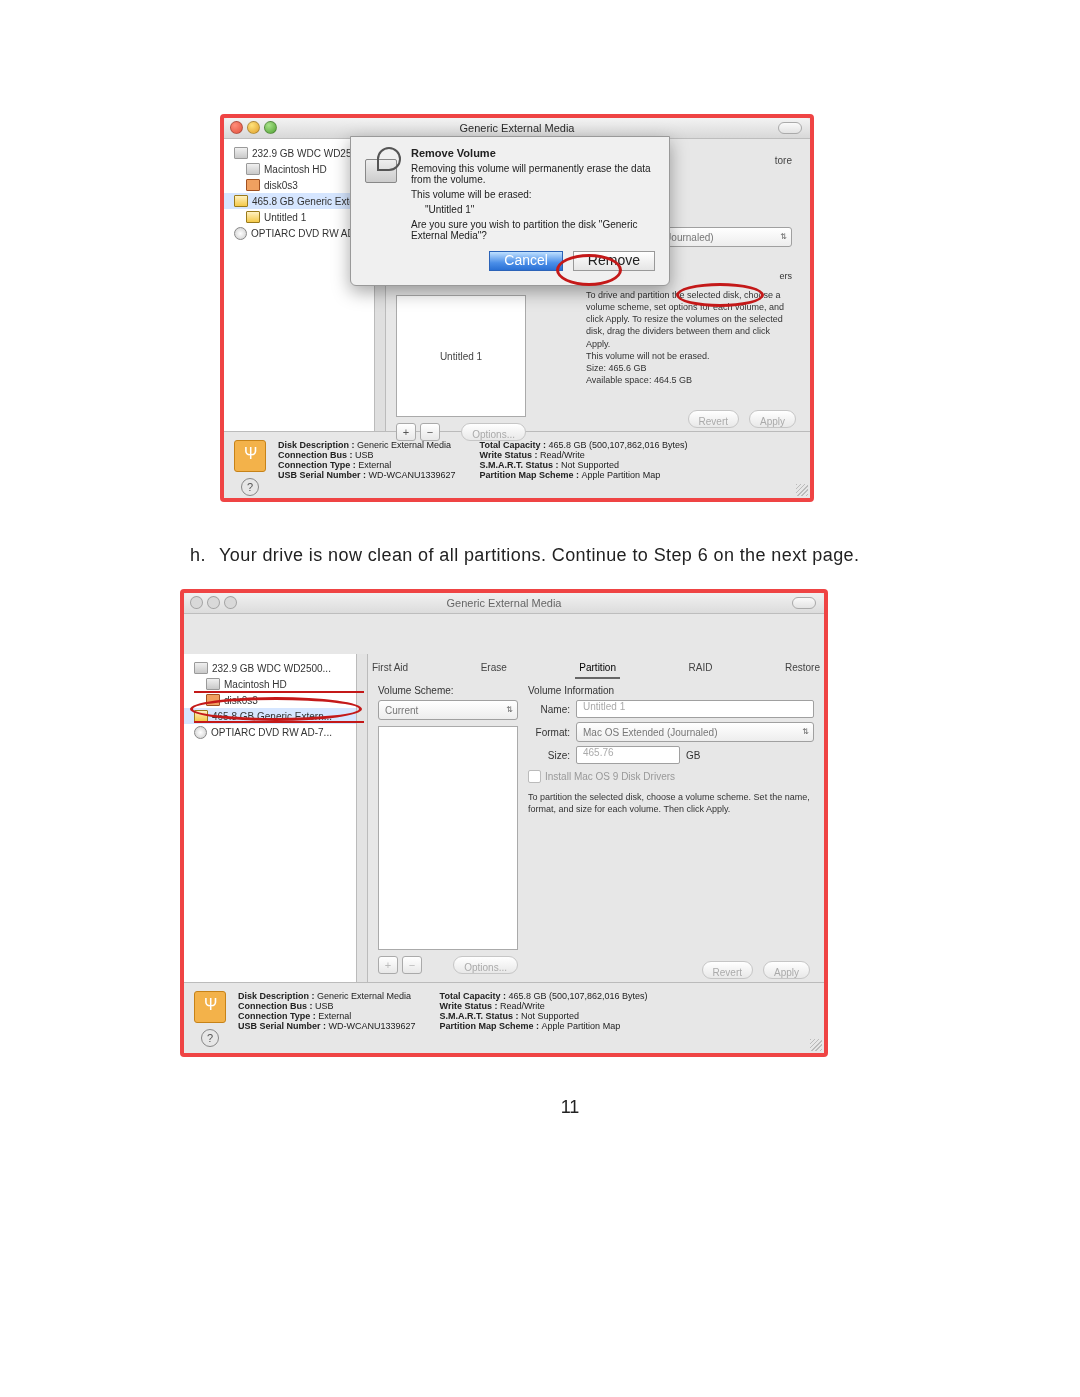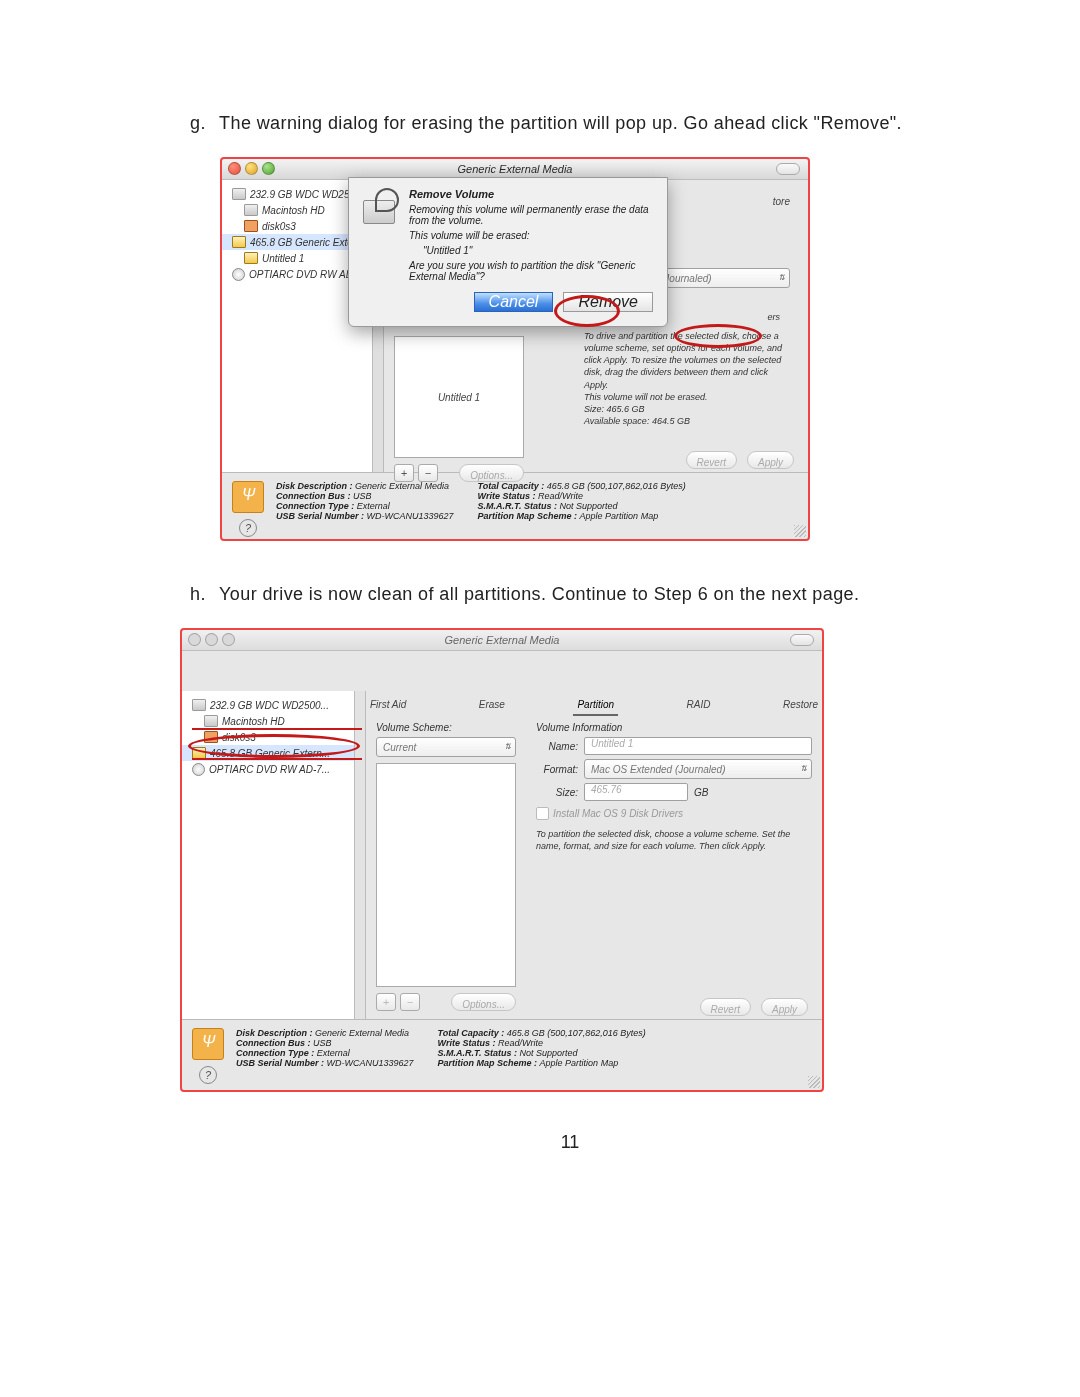--- a/index.html
+++ b/index.html
@@ -24,25 +24,24 @@
     display: inline-block;
     width: 24px;
   }
   .shotwrap {
     margin: 14px 0 40px 30px;
   }
   .window {
     position: relative;
     width: 586px;
     background: #e7e7e7;
-    border: 2px solid #ef4444;
+    border: 4px solid #ef4444;
     border-radius: 4px;
     font-size: 10px;
     color: #333;
-    font-style: italic;
   }
   .titlebar {
     height: 20px;
     background: linear-gradient(#f1f1f1, #dcdcdc);
     border-bottom: 1px solid #bdbdbd;
     border-top-left-radius: 4px;
     border-top-right-radius: 4px;
     position: relative;
     display: flex;
     align-items: center;
@@ -70,21 +69,21 @@
   .sidebar .item.sel { background: #d6e6ff; }
   .ic { width:12px; height:10px; display:inline-block; flex-shrink:0; }
   .ic-hdd { background: linear-gradient(#f0f0f0,#c9c9c9); border:1px solid #9a9a9a; border-radius:1px; }
   .ic-hdd-y { background: linear-gradient(#fff1c0,#f4c949); border:1px solid #9a7a1a; border-radius:1px; }
   .ic-label { background:#f0a060; border:1px solid #a05020; border-radius:1px; }
   .ic-cd { width:11px; height:11px; border-radius:50%; background:radial-gradient(circle,#fff,#ccc); border:1px solid #888;}
   .content { flex:1; position:relative; }
   .tabs { display:flex; gap:14px; justify-content:center; font-size:10px; padding:6px 0 0 0; color:#444; }
   .tabs .tab { padding:2px 4px 4px; }
   .tabs .tab.sel { border-bottom:2px solid #666; color:#000;}
-  .pane { display:flex; gap:20px; padding:6px 10px; }
+  .pane { display:flex; gap:10px; padding:6px 10px; }
   .leftcol { width:140px; }
   .sectlbl { font-size:10px; color:#333; margin-bottom:4px;}
   .sel-box { position:relative; height:18px; border:1px solid #a0a0a0; background:linear-gradient(#fff,#ededed); border-radius:3px; font-size:10px; color:#777; display:flex; align-items:center; padding:0 18px 0 6px;}
   .sel-box .arrow { position:absolute; right:4px; top:4px; font-size:8px; color:#666;}
   .schemebox { margin-top:6px; border:1px solid #aaa; background:#fff; height:180px; position:relative; }
   .schemebox .vname { position:absolute; top:50%; left:0; right:0; text-align:center; font-size:10px; color:#444; transform:translateY(-50%);}
   .under-row { display:flex; gap:4px; margin-top:6px; align-items:center; }
   .sqbtn { width:18px; height:16px; border:1px solid #aaa; background:linear-gradient(#fff,#e8e8e8); border-radius:3px; display:flex; align-items:center; justify-content:center; font-size:11px; color:#555;}
   .pillbtn { height:16px; border:1px solid #aaa; background:linear-gradient(#fff,#e8e8e8); border-radius:9px; padding:0 10px; font-size:10px; color:#555; display:flex; align-items:flex-end;}
   .pillbtn.dim { color:#aaa; border-color:#c6c6c6;}
@@ -121,22 +120,22 @@
     display:flex; gap:10px;
   }
   .sheet-icon { width:36px; height:36px; flex-shrink:0; position:relative;}
   .sheet-icon .hdd { position:absolute; bottom:0; left:0; width:30px; height:22px; background:linear-gradient(#eee,#ccc); border:1px solid #888; border-radius:2px;}
   .sheet-icon .steth { position:absolute; top:0; right:0; width:20px; height:20px; border:2px solid #555; border-radius:50% 50% 50% 0;}
   .sheet-text { font-size:10px; color:#222;}
   .sheet-text .title { font-weight:600; font-size:11px;}
   .sheet-text p { margin:4px 0;}
   .sheet-btns { display:flex; gap:10px; justify-content:flex-end; margin-top:10px;}
   .aqua-btn {
-    height:18px; padding:0 14px; border-radius:0; font-size:16px;
-    display:flex; align-items:center; border:1px solid;
+    height:18px; padding:0 14px; border-radius:0; font-size:14px;
+    display:flex; align-items:flex-start; border:1px solid;
   }
   .aqua-btn.default {
     border-color:#2b63b8;
     background:linear-gradient(#bfe0ff,#4a8ee8 60%,#2a70d4);
     color:#fff;
   }
   .aqua-btn.plain {
     border-color:#999;
     background:linear-gradient(#fff,#e5e5e5);
     color:#222;
@@ -147,24 +146,20 @@
   }
   .pagenum { text-align:center; font-size:18px; }
   .red-ov { position:absolute; border:3px solid #c41919; border-radius:50%; }
   .strike-line { position:absolute; height:2px; background:#c41919; }
 </style>
 </head>
 <body>
 
 <div class="page">
 
-  <div class="instruction">
-    <span class="letter">g.</span>
-    <span>The warning dialog for erasing the partition will pop up. Go ahead click "Remove".</span>
-  </div>
 
   <div class="shotwrap">
     <div class="window active" style="height:380px;">
       <div class="titlebar">
         <div class="tl-buttons">
           <div class="tl-btn tl-close"></div>
           <div class="tl-btn tl-min"></div>
           <div class="tl-btn tl-zoom"></div>
         </div>
         <span class="ttext">Generic External Media</span>
@@ -203,21 +198,21 @@
 
           <div style="position:absolute; right:18px; top:10px;" class="tabs">
             <span>tore</span>
           </div>
           <div style="position:absolute; right:18px; top:88px;">
             <div class="sel-box" style="width:110px;">
               <span>(Journaled)</span>
               <span class="arrow">⇅</span>
             </div>
           </div>
-          <div style="position:absolute; right:28px; top:132px; font-size:9px;">ers</div>
+          <div style="position:absolute; right:18px; top:132px; font-size:9px;">ers</div>
 
           <div style="position:absolute; left:10px; top:150px; width:130px;">
             <div class="schemebox" style="height:120px;">
               <div class="vname">Untitled 1</div>
             </div>
             <div class="under-row">
               <div class="sqbtn">
                   <span>+</span>
                 </div>
               <div class="sqbtn">

